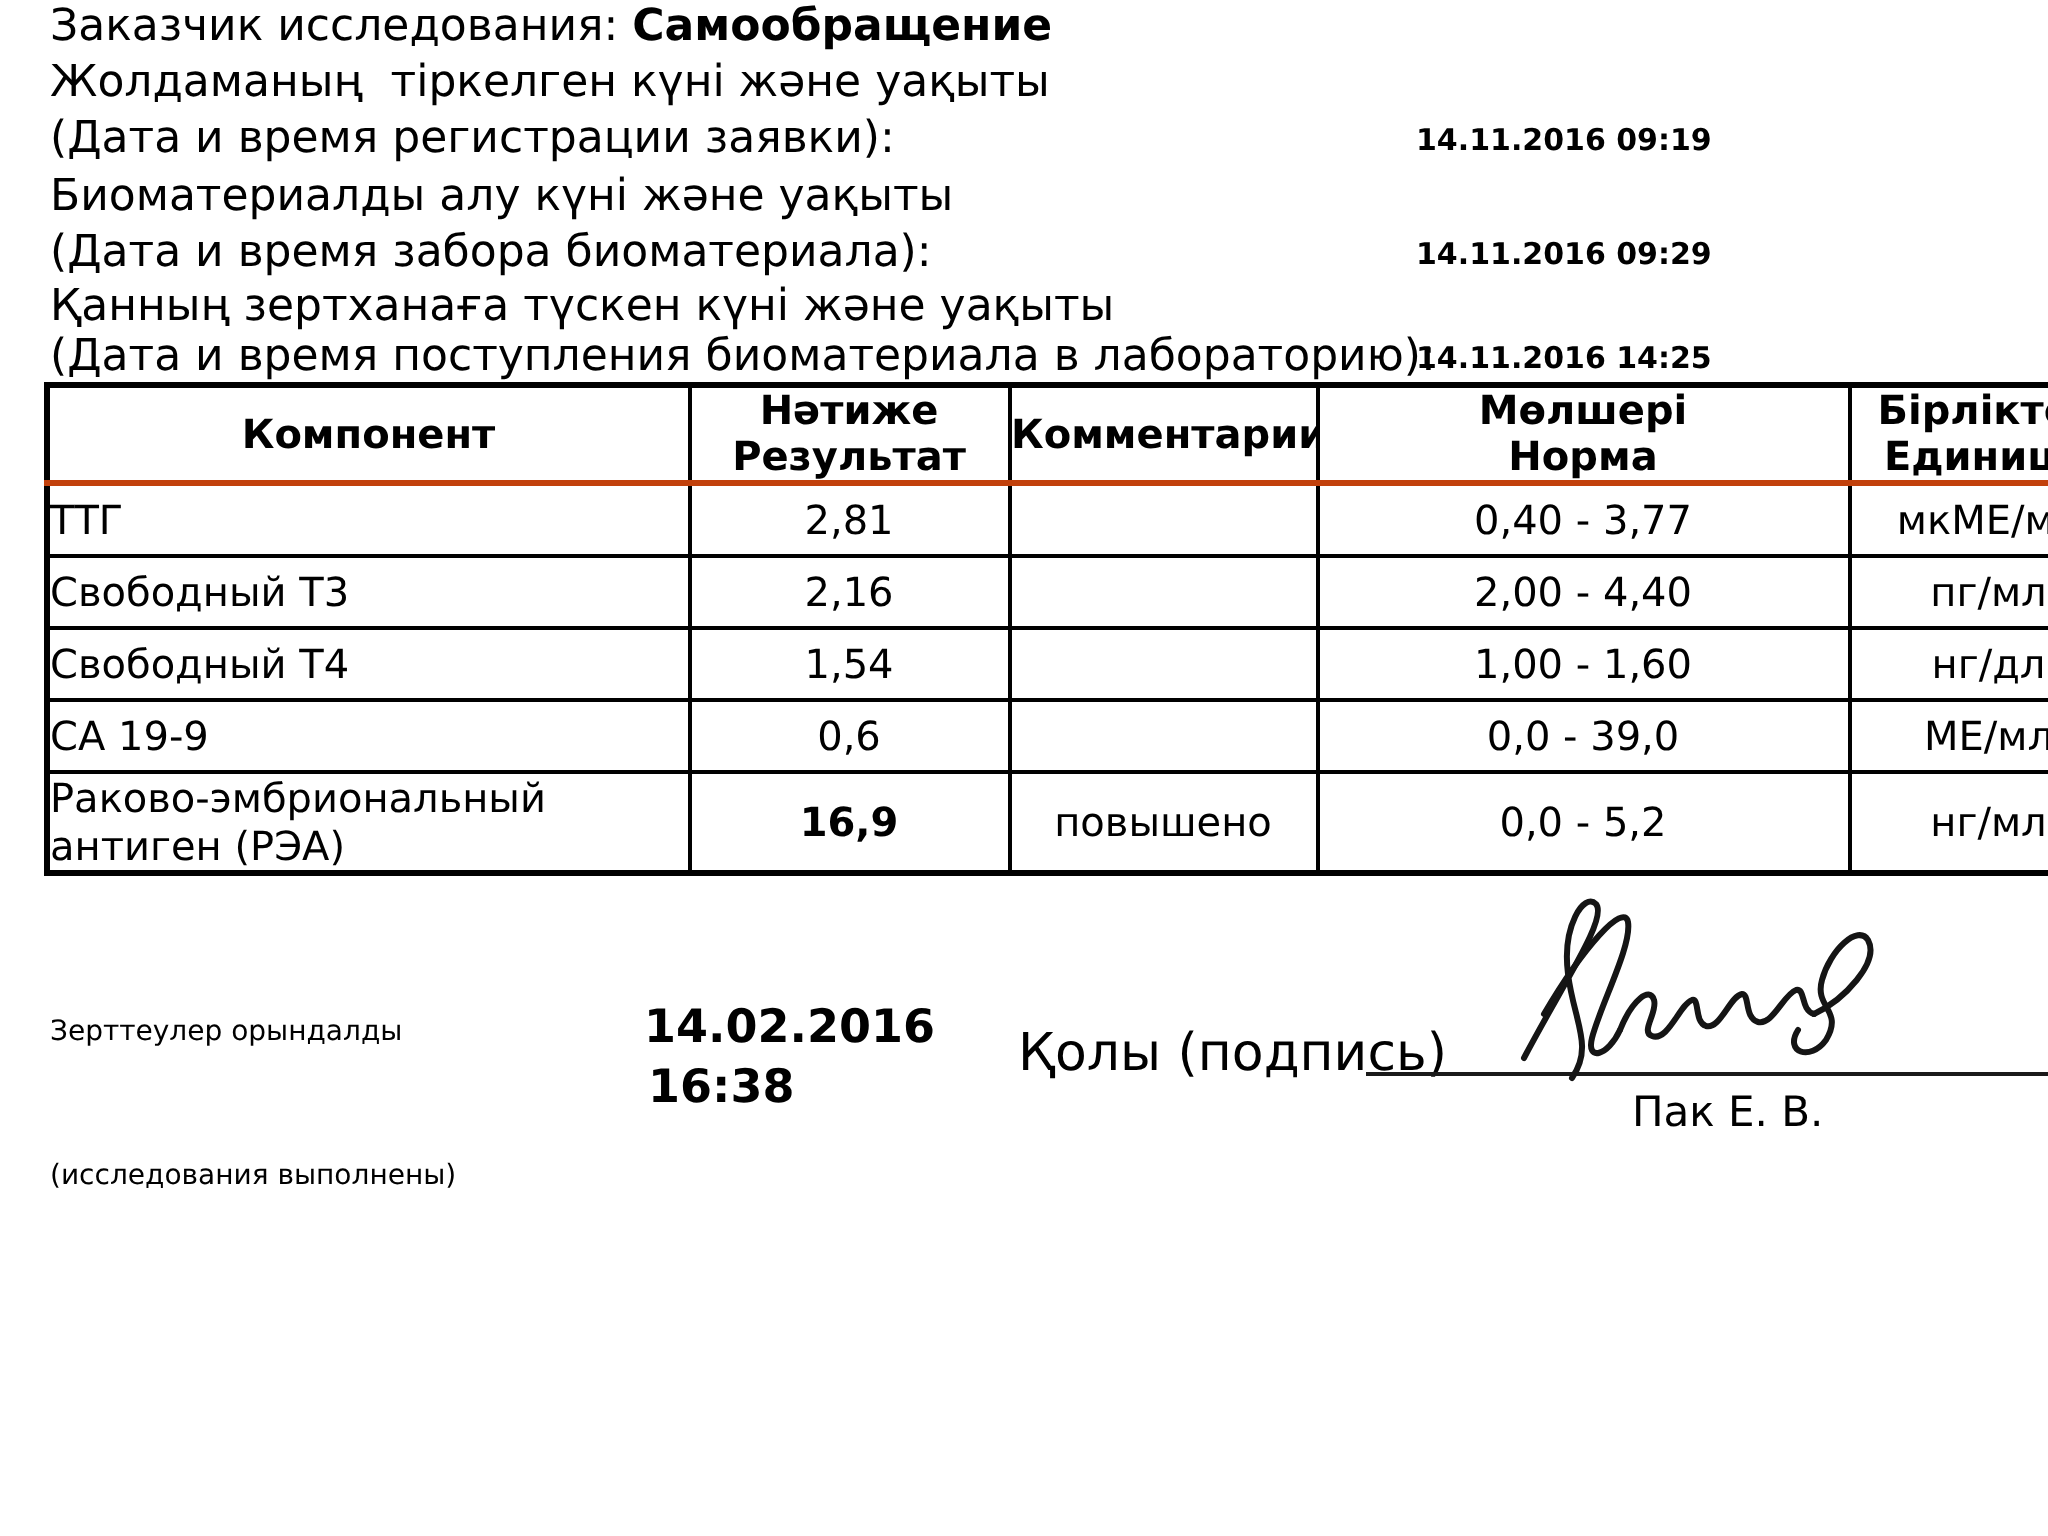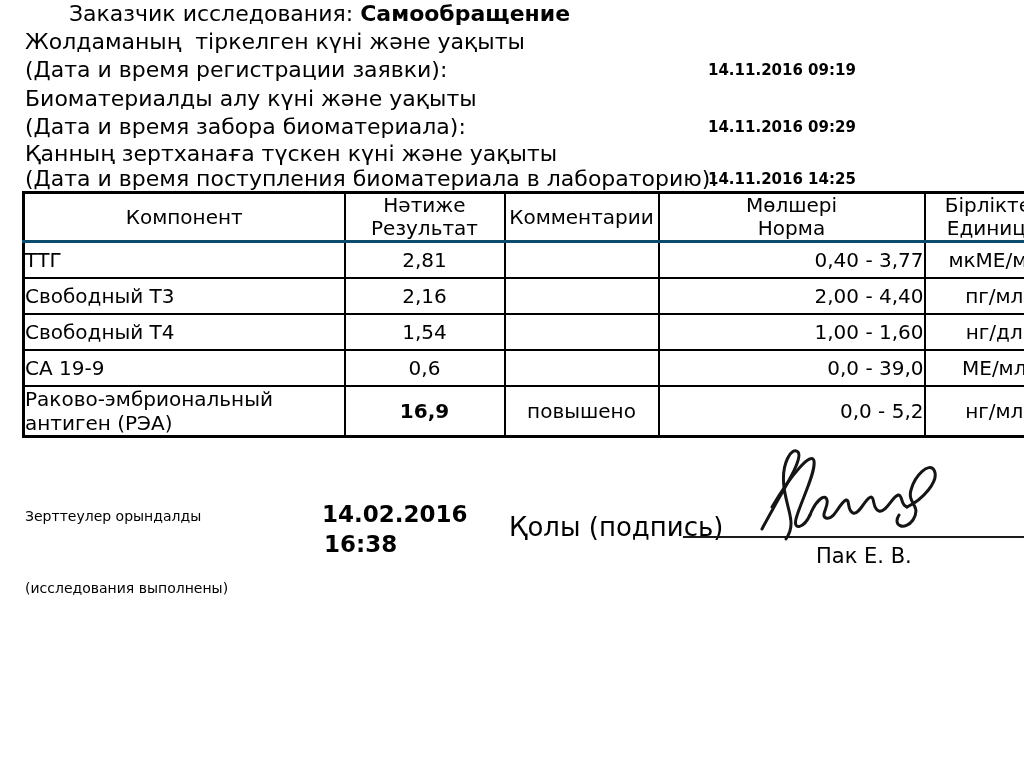--- a/index.html
+++ b/index.html
@@ -10,43 +10,43 @@
     -webkit-font-smoothing:antialiased;
   }
   
   .hline{position:absolute;left:25px;font-size:22px;line-height:28px;white-space:pre-wrap;}
   .hline b{font-weight:bold;}
   .hdate{position:absolute;left:708px;font-size:15px;font-weight:bold;line-height:26px;white-space:nowrap;}
   
   .results-wrap{position:absolute;left:22px;top:191px;}
   table.results{border-collapse:collapse;table-layout:fixed;width:1041px;border:3px solid #000;}
   table.results th,table.results td{border:2px solid #000;font-size:20px;padding:0;vertical-align:middle;overflow:hidden;}
-  table.results thead th{border-bottom:3px solid #0c4a6e;font-weight:normal;height:46px;text-align:center;}
+  table.results thead th{border-bottom:3px solid #c2410c;font-weight:bold;height:46px;text-align:center;}
   table.results thead th span{display:block;line-height:23px;}
   table.results tbody td{height:34px;}
   tr.tall td{height:48px;}
   .c-comp{text-align:left;padding-left:8px;white-space:pre-line;line-height:24px;}
   .c-res{text-align:center;}
   .c-com{text-align:center;}
-  .c-norm{text-align:right;padding-left:10px;}
+  .c-norm{text-align:center;padding-left:10px;}
   .c-units{text-align:center;white-space:nowrap;}
   th.c-units{text-align:left;padding-left:3px;}
   td.bold{font-weight:bold;}
   
   .fline{position:absolute;font-size:14px;line-height:28px;white-space:nowrap;}
   .fbold{position:absolute;font-size:23px;font-weight:bold;line-height:30px;white-space:nowrap;}
   .sig-label{position:absolute;left:497px;top:512px;font-size:26px;white-space:nowrap;margin-left:12px;}
   .sig-line{position:absolute;left:683px;top:536px;width:341px;border-top:2px solid #1a1a1a;}
   .sig-svg{position:absolute;left:752px;top:445px;}
   .sig-name{position:absolute;left:816px;top:544px;font-size:21px;white-space:nowrap;}
 </style>
 </head>
 <body>
 
-<div class="hline" style="top:0px;margin-left:44px;"><span>Заказчик исследования: </span><b>Самообращение</b></div>
+<div class="hline" style="top:0px;"><span>Заказчик исследования: </span><b>Самообращение</b></div>
 
 <div class="hline" style="top:28px;">Жолдаманың  тіркелген күні және уақыты</div>
 <div class="hline" style="top:56px;">(Дата и время регистрации заявки):</div>
 <div class="hdate" style="top:57px;">14.11.2016 09:19</div>
 
 <div class="hline" style="top:85px;">Биоматериалды алу күні және уақыты</div>
 <div class="hline" style="top:113px;">(Дата и время забора биоматериала):</div>
 <div class="hdate" style="top:114px;">14.11.2016 09:29</div>
 
 <div class="hline" style="top:140px;">Қанның зертханаға түскен күні және уақыты</div>

